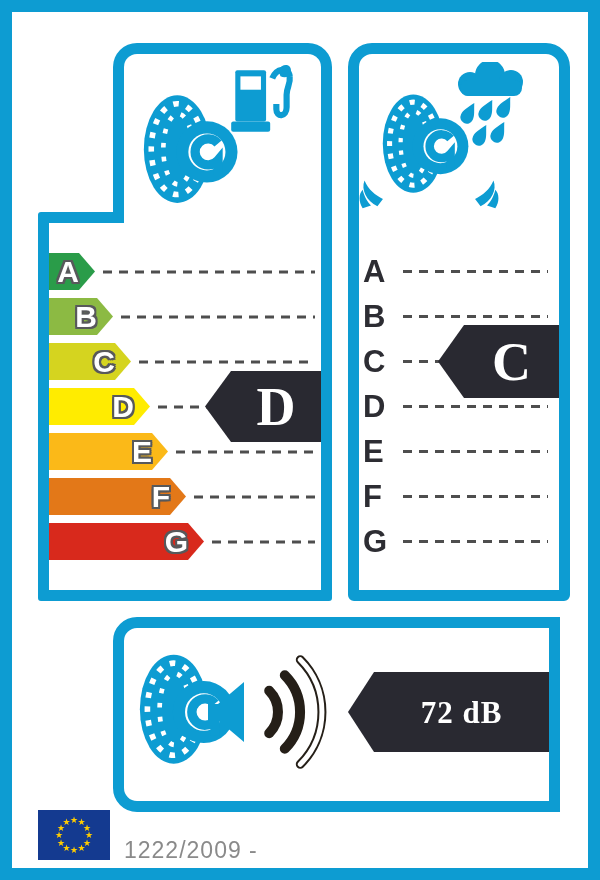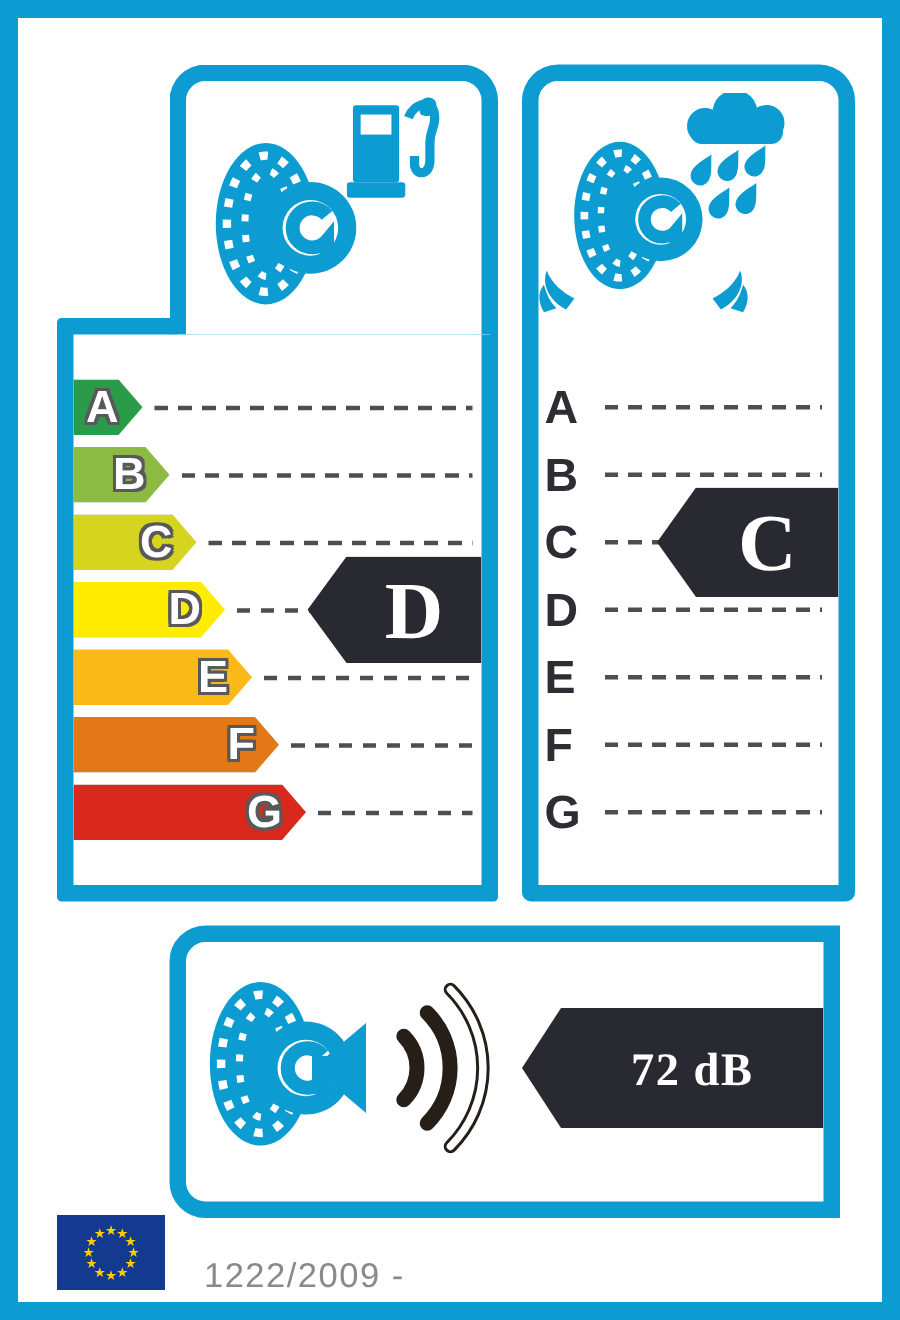--- a/index.html
+++ b/index.html
@@ -52,21 +52,21 @@
   .fuel-rating span{font-size:54px;}
   .wet-rating{left:438px;top:325px;width:121px;height:73px;}
   .wet-rating span{font-size:54px;}
   .noise-rating{left:348px;top:672px;width:201px;height:80px;}
   .noise-rating span{font-size:31px;letter-spacing:1px;}
 
   
   .eu-flag{position:absolute;left:38px;top:810px;width:72px;height:50px;z-index:2;}
   .star{font:9px "DejaVu Sans",sans-serif;fill:var(--eu-star);text-anchor:middle;}
   .reg-text{position:absolute;left:124px;top:837px;font-size:23px;color:var(--reg-text);
-    letter-spacing:1px;z-index:2;margin-left:12px;}
+    letter-spacing:1px;z-index:2;}
 </style>
 </head>
 <body>
 
 <div id="root">
 
   <svg width="0" height="0" style="position:absolute" aria-hidden="true">
     <defs>
       <g id="tire">
         <ellipse cx="38" cy="63" rx="36" ry="58" style="fill:var(--frame)"></ellipse>

